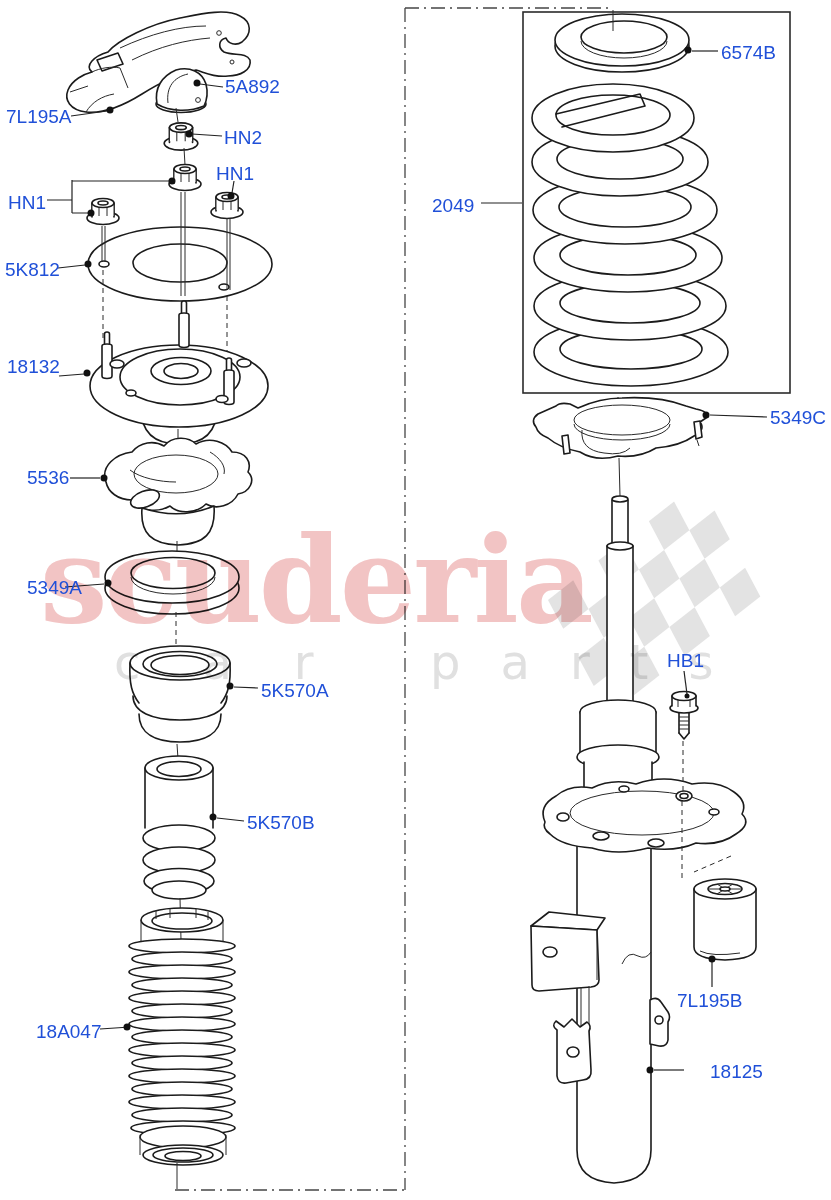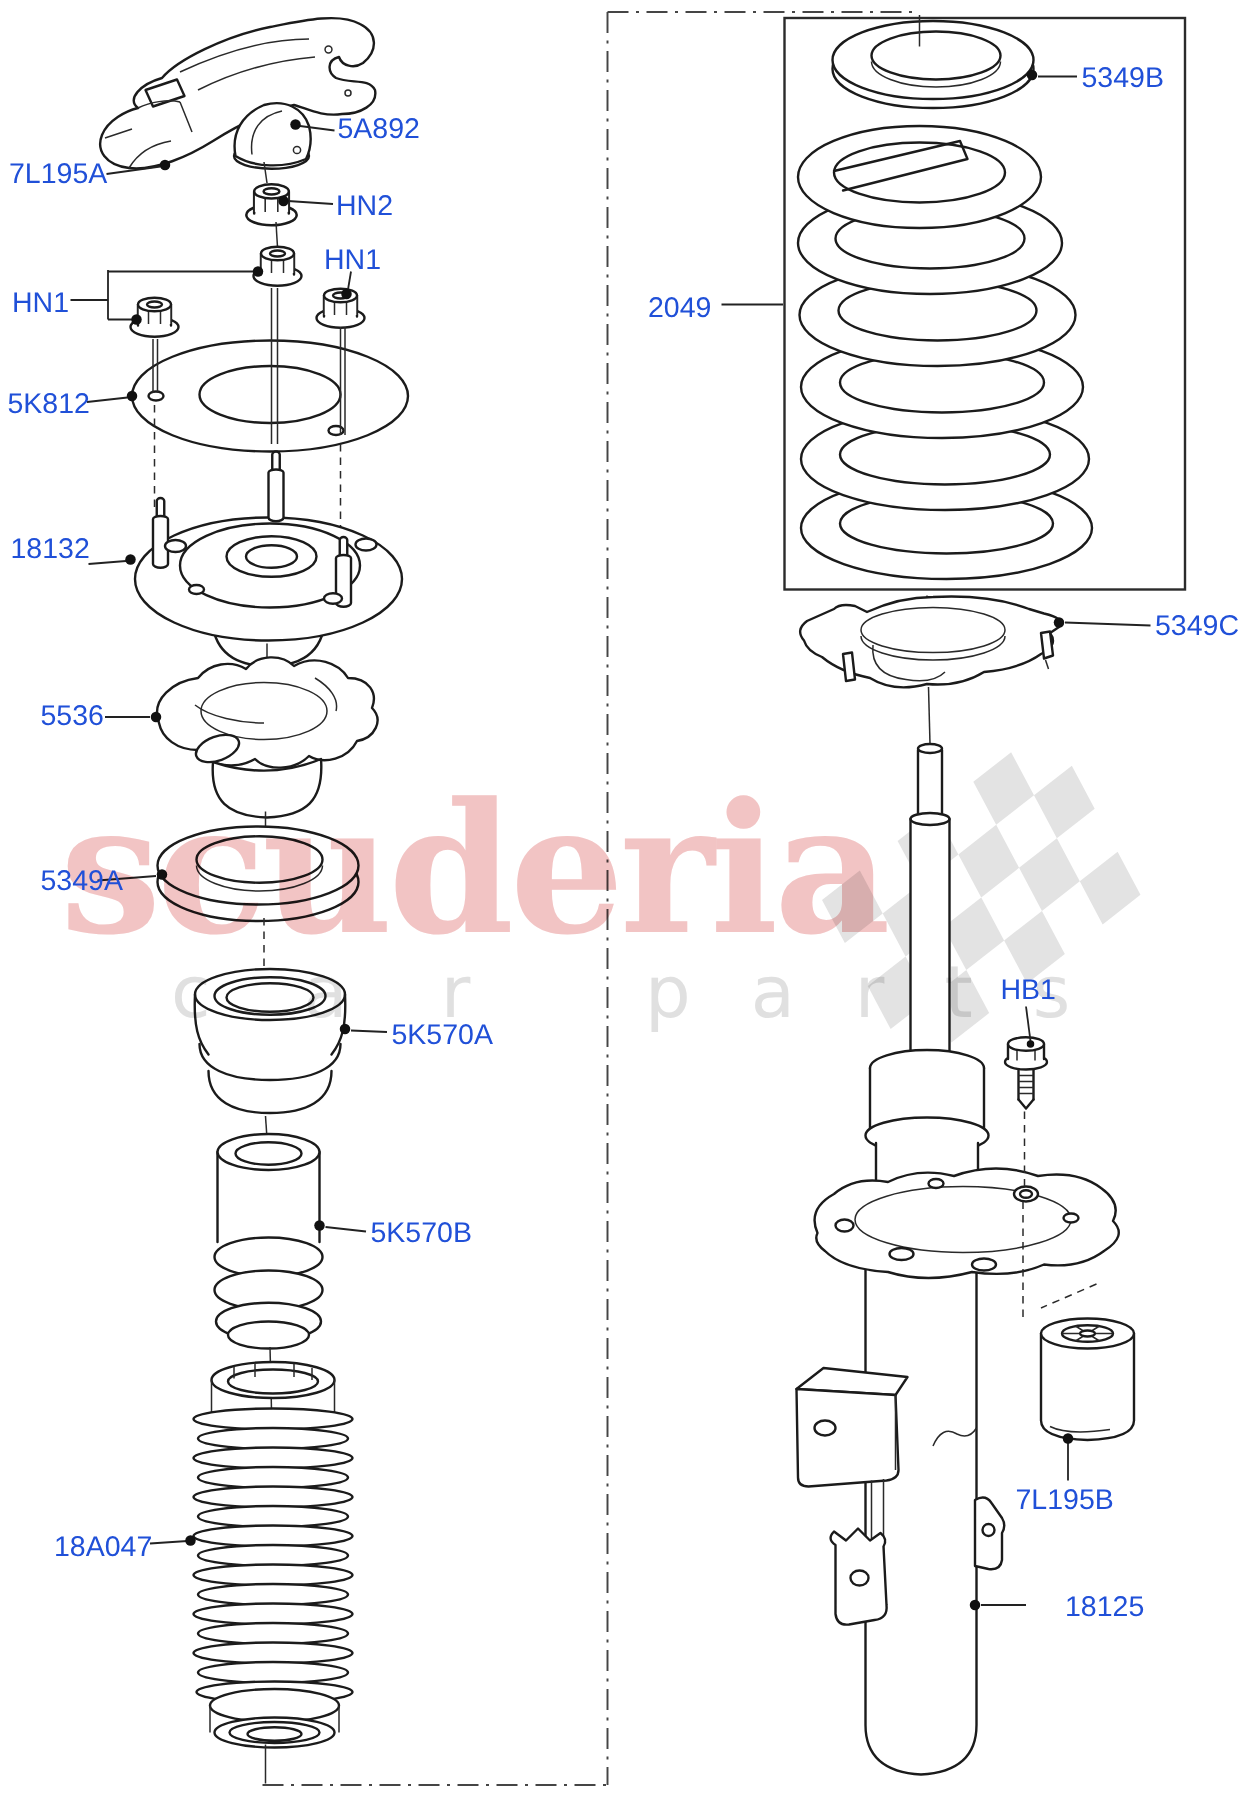--- a/index.html
+++ b/index.html
@@ -363,21 +363,21 @@
   <div class="part-label" style="left:224px;top:127px">HN2</div>
   <div class="part-label" style="left:216px;top:163px">HN1</div>
   <div class="part-label" style="left:8px;top:192px">HN1</div>
   <div class="part-label" style="left:5px;top:259px">5K812</div>
   <div class="part-label" style="left:7px;top:356px">18132</div>
   <div class="part-label" style="left:27px;top:467px">5536</div>
   <div class="part-label" style="left:27px;top:577px">5349A</div>
   <div class="part-label" style="left:261px;top:680px">5K570A</div>
   <div class="part-label" style="left:247px;top:812px">5K570B</div>
   <div class="part-label" style="left:36px;top:1021px">18A047</div>
-  <div class="part-label" style="left:721px;top:42px">5349B</div>
+  <div class="part-label" style="left:721px;top:42px">6574B</div>
   <div class="part-label" style="left:432px;top:195px">2049</div>
   <div class="part-label" style="left:770px;top:407px">5349C</div>
   <div class="part-label" style="left:667px;top:650px">HB1</div>
   <div class="part-label" style="left:677px;top:990px">7L195B</div>
   <div class="part-label" style="left:710px;top:1061px">18125</div>
 </div>
 
 </div>
 
 </body></html>

